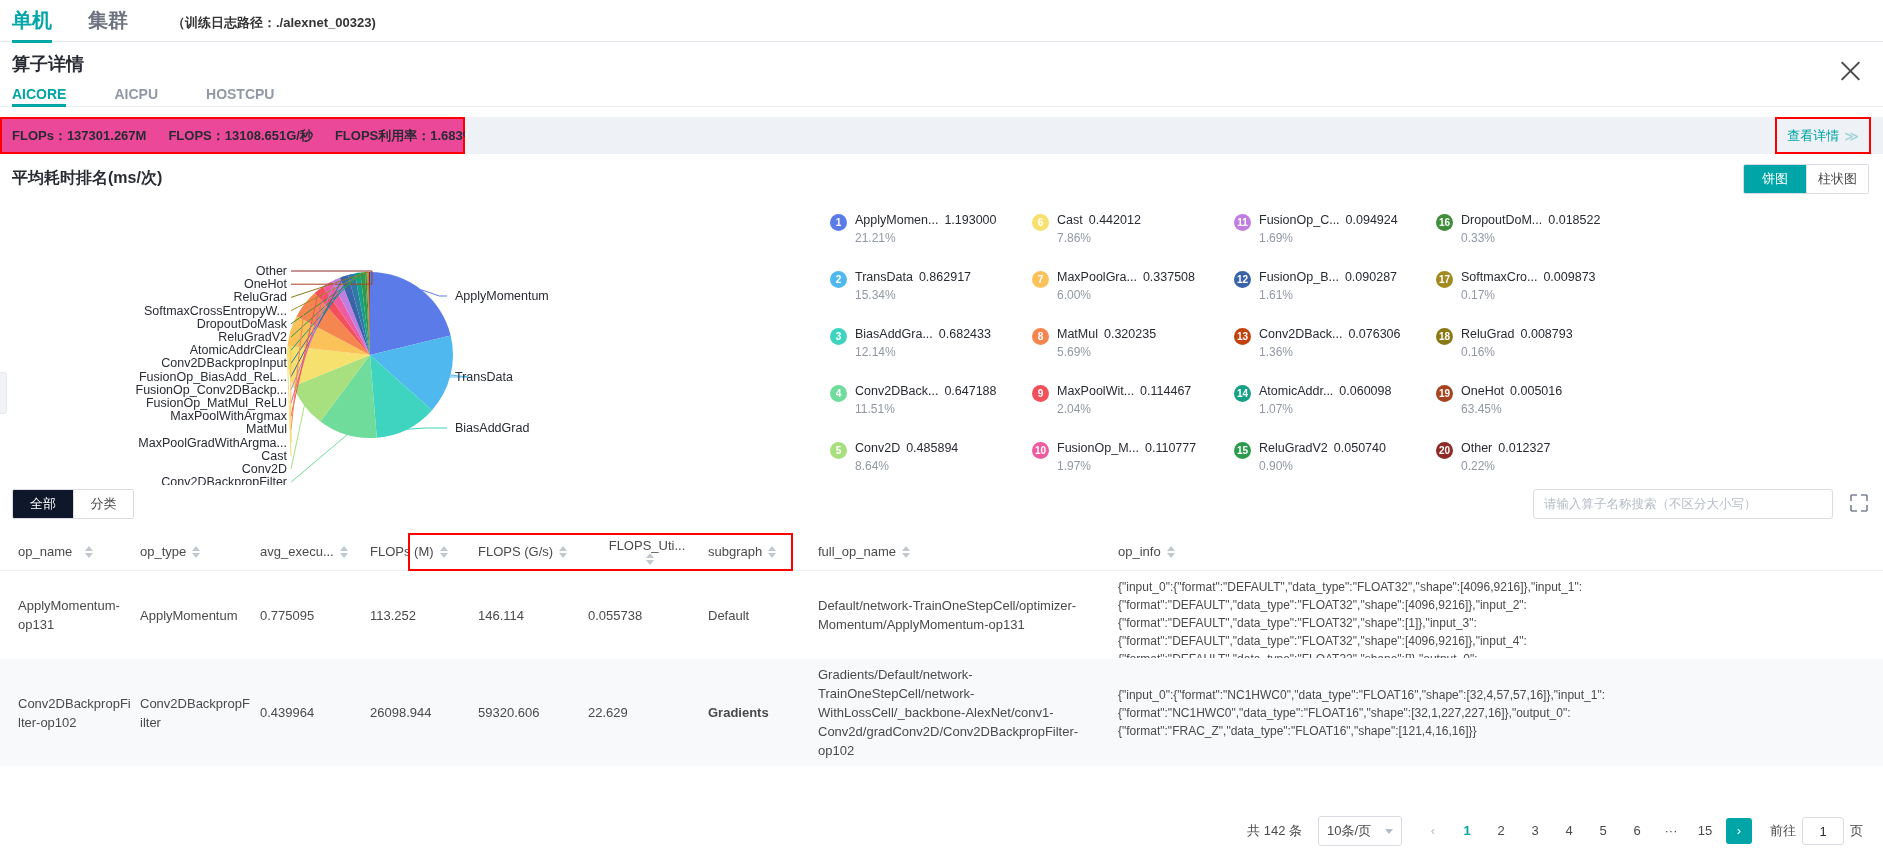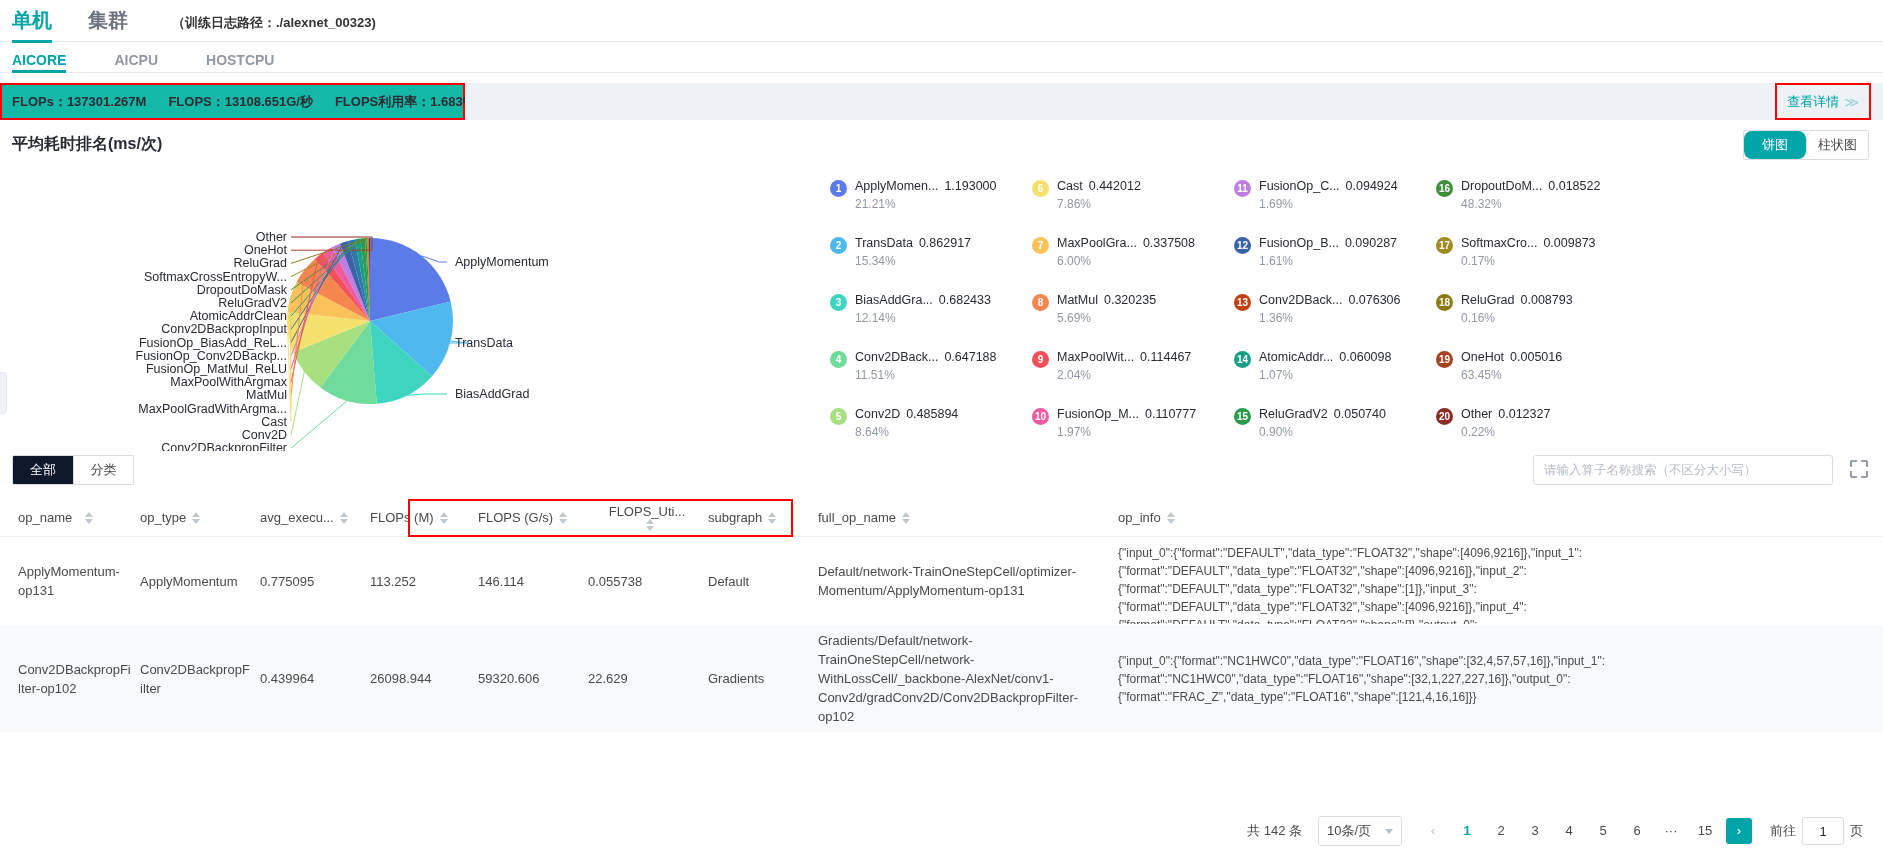--- a/index.html
+++ b/index.html
@@ -56,21 +56,21 @@
   }
   .subtab.active { color:#00a5a7; }
   .subtab.active:after {
     content:""; position:absolute; left:0; right:0; bottom:-1px;
     height:3px; background:#00a5a7;
   }
 
   
   .flops-wrap { position: relative; margin: 10px 0 0 0; }
   .flops-bar {
-    background:#14b8a6; height:37px; display:flex; align-items:center;
+    background:#ec4899; height:37px; display:flex; align-items:center;
     font-size:13px; font-weight:bold; color:#282b33; padding-left:10px;
     border: 2px solid #ff0000; border-left:2px solid #ff0000;
     width: 465px;
   }
   .flops-bar span { margin-right: 22px; white-space: nowrap; }
   .flops-rest {
     position:absolute; left:465px; top:0; right:0; height:37px;
     background:#eef1f5;
   }
   .view-detail {
@@ -83,21 +83,21 @@
 
   
   .chart-head { position:relative; height:42px; margin-top: 4px; }
   .chart-title { font-size:16px; font-weight:bold; padding:10px 0 0 12px; color:#282b33;}
   .chart-toggle {
     position:absolute; right:14px; top:6px; display:flex;
     border:1px solid #d9dde3; border-radius:2px; overflow:hidden;
   }
   .chart-toggle div {
     width:62px; height:28px; line-height:28px; text-align:center;
-    font-size:13px; cursor:pointer; background:#fff; color:#4a4a4a;border-radius:8px;
+    font-size:13px; cursor:pointer; background:#fff; color:#4a4a4a;
   }
   .chart-toggle div.active { background:#00a5a7; color:#fff; }
   .chart-toggle div + div { border-left:1px solid #d9dde3; }
 
   
   .chart-area { position:relative; height: 285px; }
   .pie-svg { position:absolute; left:0; top:0; }
 
   
   .legend {
@@ -194,20 +194,24 @@
 <body>
 
 <div class="page">
 
   <div class="topbar">
     <div class="tab-top active">单机</div>
     <div class="tab-top">集群</div>
     <div class="log-path">（训练日志路径：./alexnet_00323)</div>
   </div>
 
+  <div class="title-row">
+    <div class="panel-title">算子详情</div>
+    <div class="close-btn"></div>
+  </div>
 
   <div class="subtabs">
     <div class="subtab active">AICORE</div>
     <div class="subtab">AICPU</div>
     <div class="subtab">HOSTCPU</div>
   </div>
 
   <div class="flops-wrap">
     <div class="flops-rest"></div>
     <div class="flops-bar">
@@ -304,21 +308,21 @@
         <div class="leg-item">
           <span class="leg-badge" style="background:#f6e06e">6</span>
           <span class="leg-txt"><span class="leg-name">Cast<span class="val">0.442012</span></span><div class="leg-pct">7.86%</div></span>
         </div>
         <div class="leg-item">
           <span class="leg-badge" style="background:#c07fe0">11</span>
           <span class="leg-txt"><span class="leg-name">FusionOp_C...<span class="val">0.094924</span></span><div class="leg-pct">1.69%</div></span>
         </div>
         <div class="leg-item">
           <span class="leg-badge" style="background:#3f8f3a">16</span>
-          <span class="leg-txt"><span class="leg-name">DropoutDoM...<span class="val">0.018522</span></span><div class="leg-pct">48.32%</div></span>
+          <span class="leg-txt"><span class="leg-name">DropoutDoM...<span class="val">0.018522</span></span><div class="leg-pct">0.33%</div></span>
         </div>
         <div class="leg-item">
           <span class="leg-badge" style="background:#4fb8ef">2</span>
           <span class="leg-txt"><span class="leg-name">TransData<span class="val">0.862917</span></span><div class="leg-pct">15.34%</div></span>
         </div>
         <div class="leg-item">
           <span class="leg-badge" style="background:#fbc25a">7</span>
           <span class="leg-txt"><span class="leg-name">MaxPoolGra...<span class="val">0.337508</span></span><div class="leg-pct">6.00%</div></span>
         </div>
         <div class="leg-item">
@@ -472,21 +476,21 @@
           <div class="td" style="width: 300px; padding-left: 2px; padding-right: 26px;">Default/network-TrainOneStepCell/optimizer-Momentum/ApplyMomentum-op131</div>
           <div class="td info" style="width: 640px; padding-left: 2px; max-height: 86px; overflow: hidden;">{"input_0":{"format":"DEFAULT","data_type":"FLOAT32","shape":[4096,9216]},"input_1":{"format":"DEFAULT","data_type":"FLOAT32","shape":[4096,9216]},"input_2":{"format":"DEFAULT","data_type":"FLOAT32","shape":[1]},"input_3":{"format":"DEFAULT","data_type":"FLOAT32","shape":[4096,9216]},"input_4":{"format":"DEFAULT","data_type":"FLOAT32","shape":[]},"output_0":{"format":"DEFAULT","data_type":"FLOAT32","shape":[4096,9216]},"output_1":{"format":"DEFAULT","data_type":"FLOAT32","shape":[4096,9216]}}</div>
         </div>
         <div class="trow alt">
           <div class="td" style="width: 138px; padding-left: 18px;">Conv2DBackpropFilter-op102</div>
           <div class="td" style="width: 120px; padding-left: 2px;">Conv2DBackpropFilter</div>
           <div class="td" style="width: 110px; padding-left: 2px;">0.439964</div>
           <div class="td" style="width: 108px; padding-left: 2px;">26098.944</div>
           <div class="td" style="width: 110px; padding-left: 2px;">59320.606</div>
           <div class="td" style="width: 120px; padding-left: 2px;">22.629</div>
-          <div class="td" style="width: 110px; padding-left: 2px;">Gradients</div>
+          <div class="td" style="width: 110px; padding-left: 2px; font-weight: bold;">Gradients</div>
           <div class="td" style="width: 300px; padding-left: 2px; padding-right: 26px;">Gradients/Default/network-TrainOneStepCell/network-WithLossCell/_backbone-AlexNet/conv1-Conv2d/gradConv2D/Conv2DBackpropFilter-op102</div>
           <div class="td info" style="width: 640px; padding-left: 2px; max-height: 86px; overflow: hidden;">{"input_0":{"format":"NC1HWC0","data_type":"FLOAT16","shape":[32,4,57,57,16]},"input_1":{"format":"NC1HWC0","data_type":"FLOAT16","shape":[32,1,227,227,16]},"output_0":{"format":"FRAC_Z","data_type":"FLOAT16","shape":[121,4,16,16]}}</div>
         </div>
       </div>
   </div>
 
   <div class="left-handle"></div>
 
   <div class="pager">
     <div class="total">共 142 条</div>

